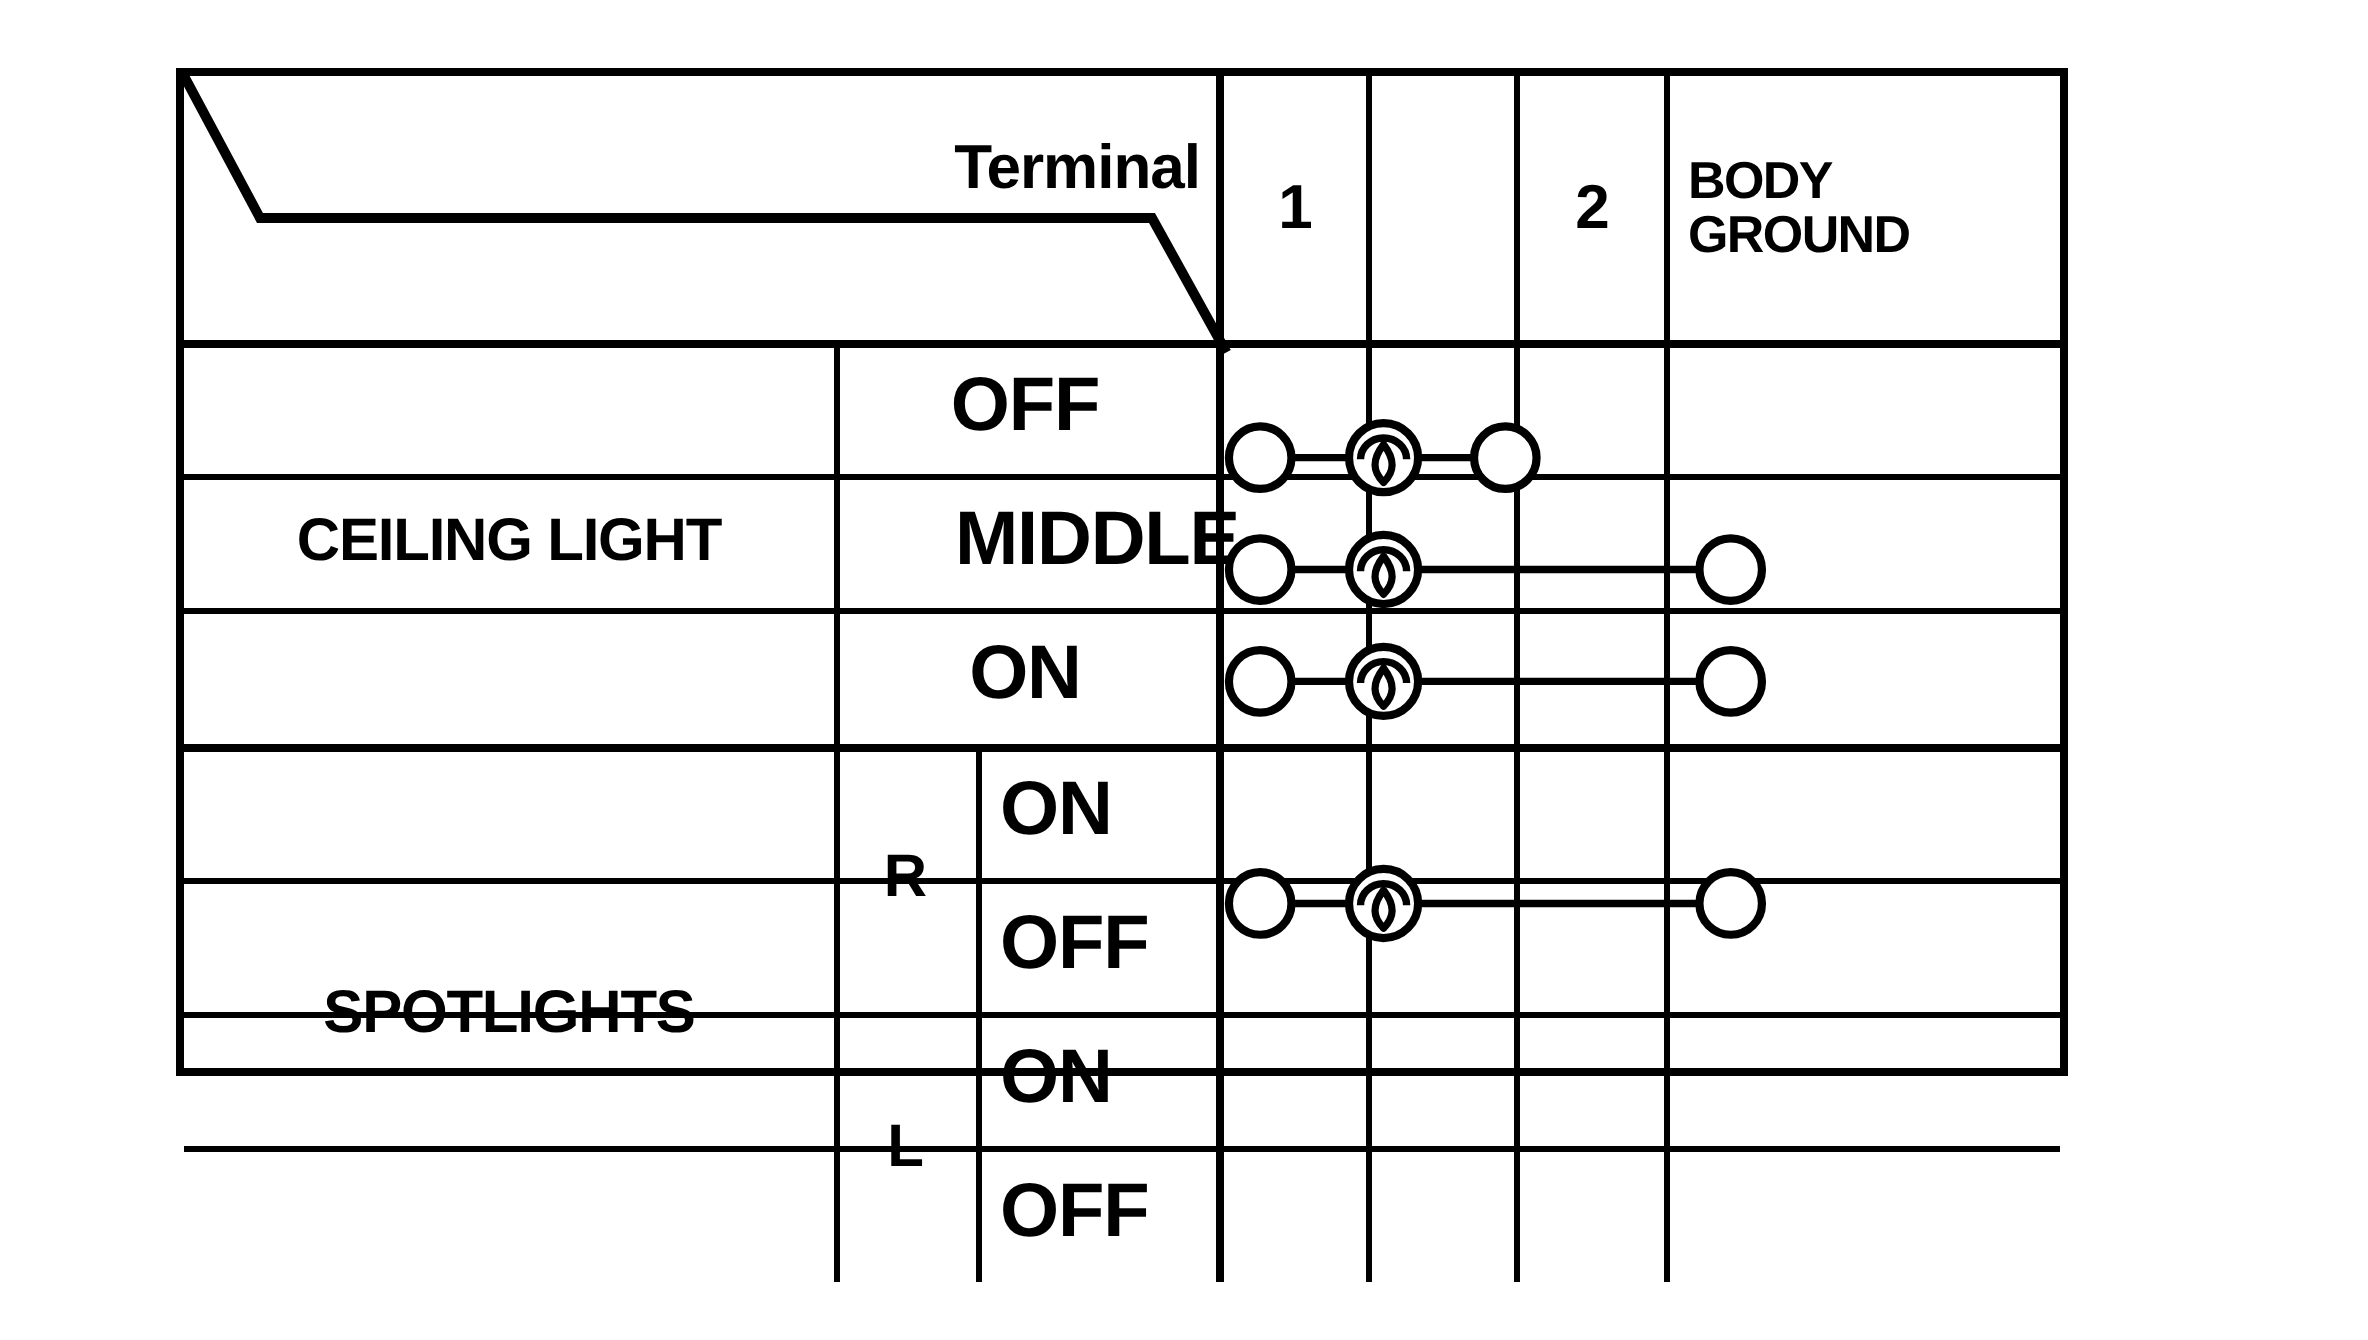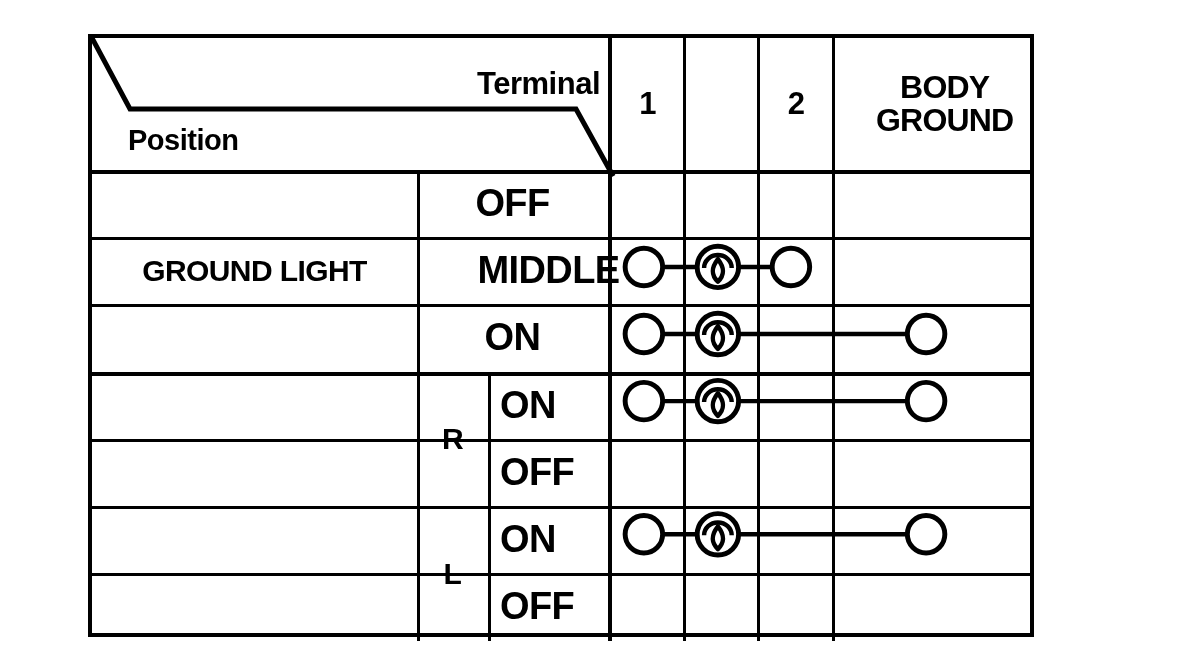--- a/index.html
+++ b/index.html
@@ -15,21 +15,21 @@
     color: #000000;
     overflow: hidden;
   }
 
   
   #switch-table {
     position: absolute;
     left: 88px;
     top: 34px;
     width: 946px;   
-    height: 603px;  
+    height: 504px;  
     box-sizing: border-box;
     border: 4px solid #000;
   }
 
   .inner {
     position: absolute;
     left: 0; top: 0; right: 0; bottom: 0;
   }
 
   
@@ -68,26 +68,25 @@
     letter-spacing: -0.5px;
   }
   .hdr-position {
     font-size: 29px;
     letter-spacing: -0.5px;
   }
   .hdr-term-num {
     font-size: 31px;
   }
   .hdr-bodyground {
-    font-size: 32px;
+    font-size: 26px;
     line-height: 1.02;
     white-space: pre-line;
-    text-align: center;
+    text-align: left;
     letter-spacing: -0.8px;
-    margin-left: 32px;
   }
   .grp-name {
     font-size: 30px;
     letter-spacing: -0.6px;
   }
   .sub-rl {
     font-size: 30px;
   }
   .state {
     font-size: 38px;
@@ -135,29 +134,29 @@
     <div class="vline vthin" style="left:591px; top:0px; height:603px;"></div>
     <div class="vline vthin" style="left:665px; top:0px; height:603px;"></div>
     <div class="vline vthin" style="left:740px; top:0px; height:603px;"></div>
 
     <svg id="header-divider" viewBox="0 0 524 140">
       <polyline points="0,0 38,71 484,71 520,136" fill="none" stroke="#000000" stroke-width="5" stroke-linecap="square" stroke-linejoin="miter"></polyline>
     </svg>
 
     <div class="cell hdr-terminal" style="left:300px; top:24px; width:208px; height:44px; justify-content:flex-end;">Terminal</div>
 
-    <div class="cell hdr-position left" style="left:36px; top:80px; width:260px; height:44px;">Position</div>
 
     <div class="cell hdr-term-num" style="left:520px; top:0px; width:71px; height:132px;">1</div>
     <div class="cell hdr-term-num" style="left:594px; top:0px; width:71px; height:132px;"></div>
     <div class="cell hdr-term-num" style="left:668px; top:0px; width:72px; height:132px;">2</div>
     <div class="cell hdr-bodyground left" style="left:752px; top:0px; width:190px; height:132px;">BODY
 GROUND</div>
 
-    <div class="cell grp-name" style="left:0px; top:132px; width:325px; height:202px;">GROUND LIGHT</div>
+    <div class="cell grp-name" style="left:0px; top:132px; width:325px; height:202px;">CEILING LIGHT</div>
+    <div class="cell grp-name" style="left:0px; top:334px; width:325px; height:269px;">SPOTLIGHTS</div>
 
     <div class="cell state" style="left:325px; top:132px; width:191px; height:67px;">OFF</div>
     <div class="cell state" style="left:325px; top:199px; width:191px; height:67px;padding-left:36px;">MIDDLE</div>
     <div class="cell state" style="left:325px; top:266px; width:191px; height:68px;">ON</div>
 
     <div class="cell sub-rl" style="left:325px; top:334px; width:71px; height:134px;">R</div>
     <div class="cell sub-rl" style="left:325px; top:468px; width:71px; height:135px;">L</div>
 
     <div class="cell state left" style="left:408px; top:334px; width:108px; height:67px;">ON</div>
     <div class="cell state left" style="left:408px; top:401px; width:108px; height:67px;">OFF</div>

